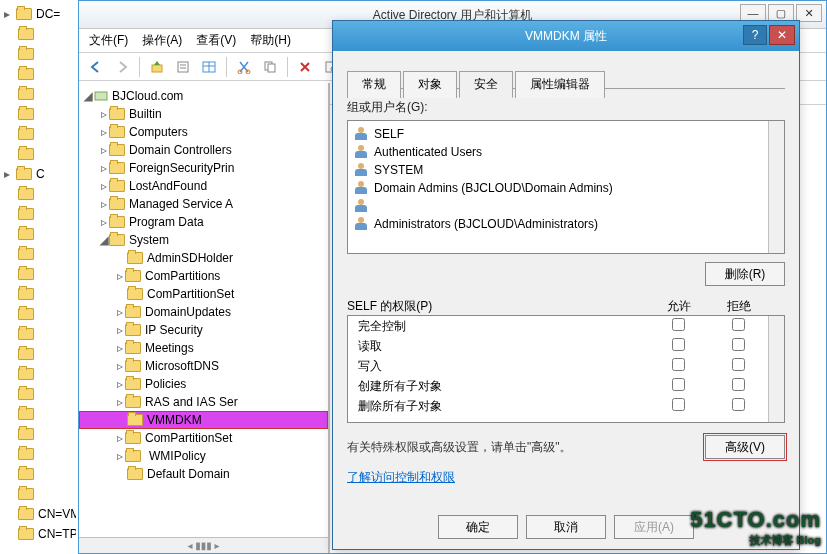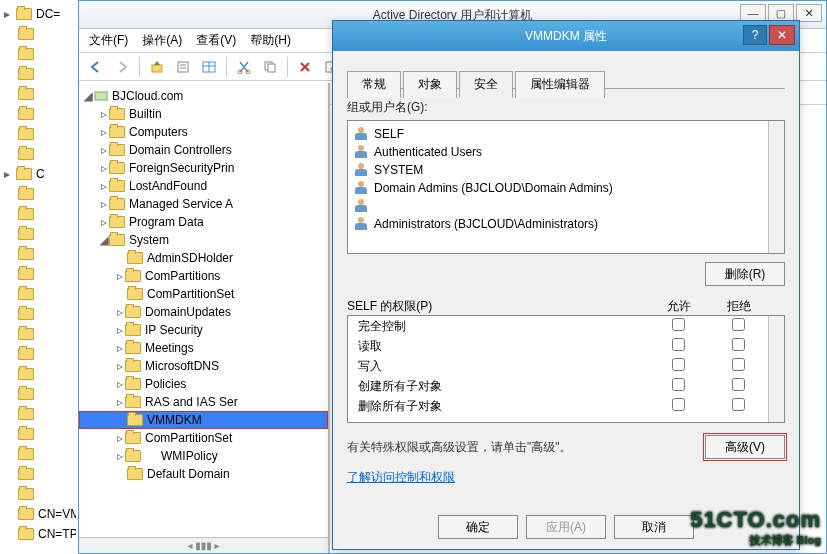--- a/index.html
+++ b/index.html
@@ -20,21 +20,21 @@
 .ad-menu { height: 24px; border-bottom: 1px solid #d0d0d0; display: flex; align-items: center; gap: 14px; padding: 0 10px; }
 .ad-toolbar { height: 28px; border-bottom: 1px solid #d0d0d0; display: flex; align-items: center; gap: 4px; padding: 0 6px; }
 .tb-btn { width: 22px; height: 22px; display: inline-flex; align-items: center; justify-content: center; border: 1px solid transparent; }
 .tb-sep { width: 1px; height: 20px; background: #ccc; margin: 0 2px; }
 
 .ad-body { position: absolute; top: 82px; bottom: 0; left: 0; right: 0; display: flex; }
 .tree { width: 250px; border-right: 1px solid #bdbdbd; overflow: hidden; position: relative; }
 .tree-inner { padding: 4px 0 0 0; }
 .tn { display: flex; align-items: center; height: 18px; padding-left: 6px; white-space: nowrap; }
 .tn .tri { cursor: default; }
-.tn.sel { outline: 1px solid #cc3333; outline-offset: -1px; background: #3b82f6; }
+.tn.sel { outline: 1px solid #cc3333; outline-offset: -1px; background: #d946ef; }
 .list-col { flex: 1; border-left: 1px solid #bdbdbd; }
 .list-hdr { height: 22px; border-bottom: 1px solid #d0d0d0; padding: 0 10px; line-height: 22px; color: #333; }
 .hscroll { position: absolute; bottom: 0; left: 0; right: 0; height: 16px; background: #f0f0f0; border-top: 1px solid #c0c0c0; display:flex;align-items:center;justify-content:center;color:#888;font-size:10px;}
 
 
 .dlg { position: absolute; left: 332px; top: 20px; width: 468px; height: 530px; border: 1px solid #2c6aa0; background: #f0f0f0; box-shadow: 0 3px 10px rgba(0,0,0,0.2); }
 .dlg-title { height: 30px; background: linear-gradient(#5ab0e2,#3792cf); color: #fff; text-align: center; line-height: 30px; font-size: 13px; position: relative; }
 .dlg-title .help { position:absolute; right:32px; top:4px; width:24px; height:20px; background:#2f7ab1; color:#fff; border:1px solid #255f8c; display:flex;align-items:center;justify-content:center;}
 .dlg-title .close { position:absolute; right:4px; top:4px; width:26px; height:20px; background:#c75050; color:#fff; border:1px solid #8e3030;display:flex;align-items:center;justify-content:center;}
 .dlg-body { padding: 10px 14px; }
@@ -345,21 +345,21 @@
             <span style="margin-left:4px">VMMDKM</span>
           </div>
         <div class="tn" style="padding-left:36px">
             <span class="tri">▹</span>
             <span class="folder-icon"></span>
             <span style="margin-left:4px">ComPartitionSet</span>
           </div>
         <div class="tn" style="padding-left:36px">
             <span class="tri">▹</span>
             <span class="folder-icon"></span>
-            <span style="margin-left:20px">WMIPolicy</span>
+            <span style="margin-left:8px">WMIPolicy</span>
           </div>
         <div class="tn" style="padding-left:48px">
             <span class="folder-icon"></span>
             <span style="margin-left:4px">Default Domain</span>
           </div>
       </div>
       <div class="hscroll">◂ ▮▮▮ ▸</div>
     </div>
     <div class="list-col">
       <div class="list-hdr">名称</div>
@@ -475,21 +475,21 @@
 
     <div class="advrow">
       <span class="t">有关特殊权限或高级设置，请单击"高级"。</span>
       <button class="btn red">高级(V)</button>
     </div>
 
     <a class="link">了解访问控制和权限</a>
   </div>
   <div class="dlg-btm">
     <button class="btn">确定</button>
+    <button class="btn">取消</button>
     <button class="btn" disabled="">应用(A)</button>
-    <button class="btn">取消</button>
   </div>
 </div>
 
 <div class="wm">
   <div class="big">51CTO.com</div>
   <div class="sub">技术博客    Blog</div>
 </div>
 
 </body></html>

